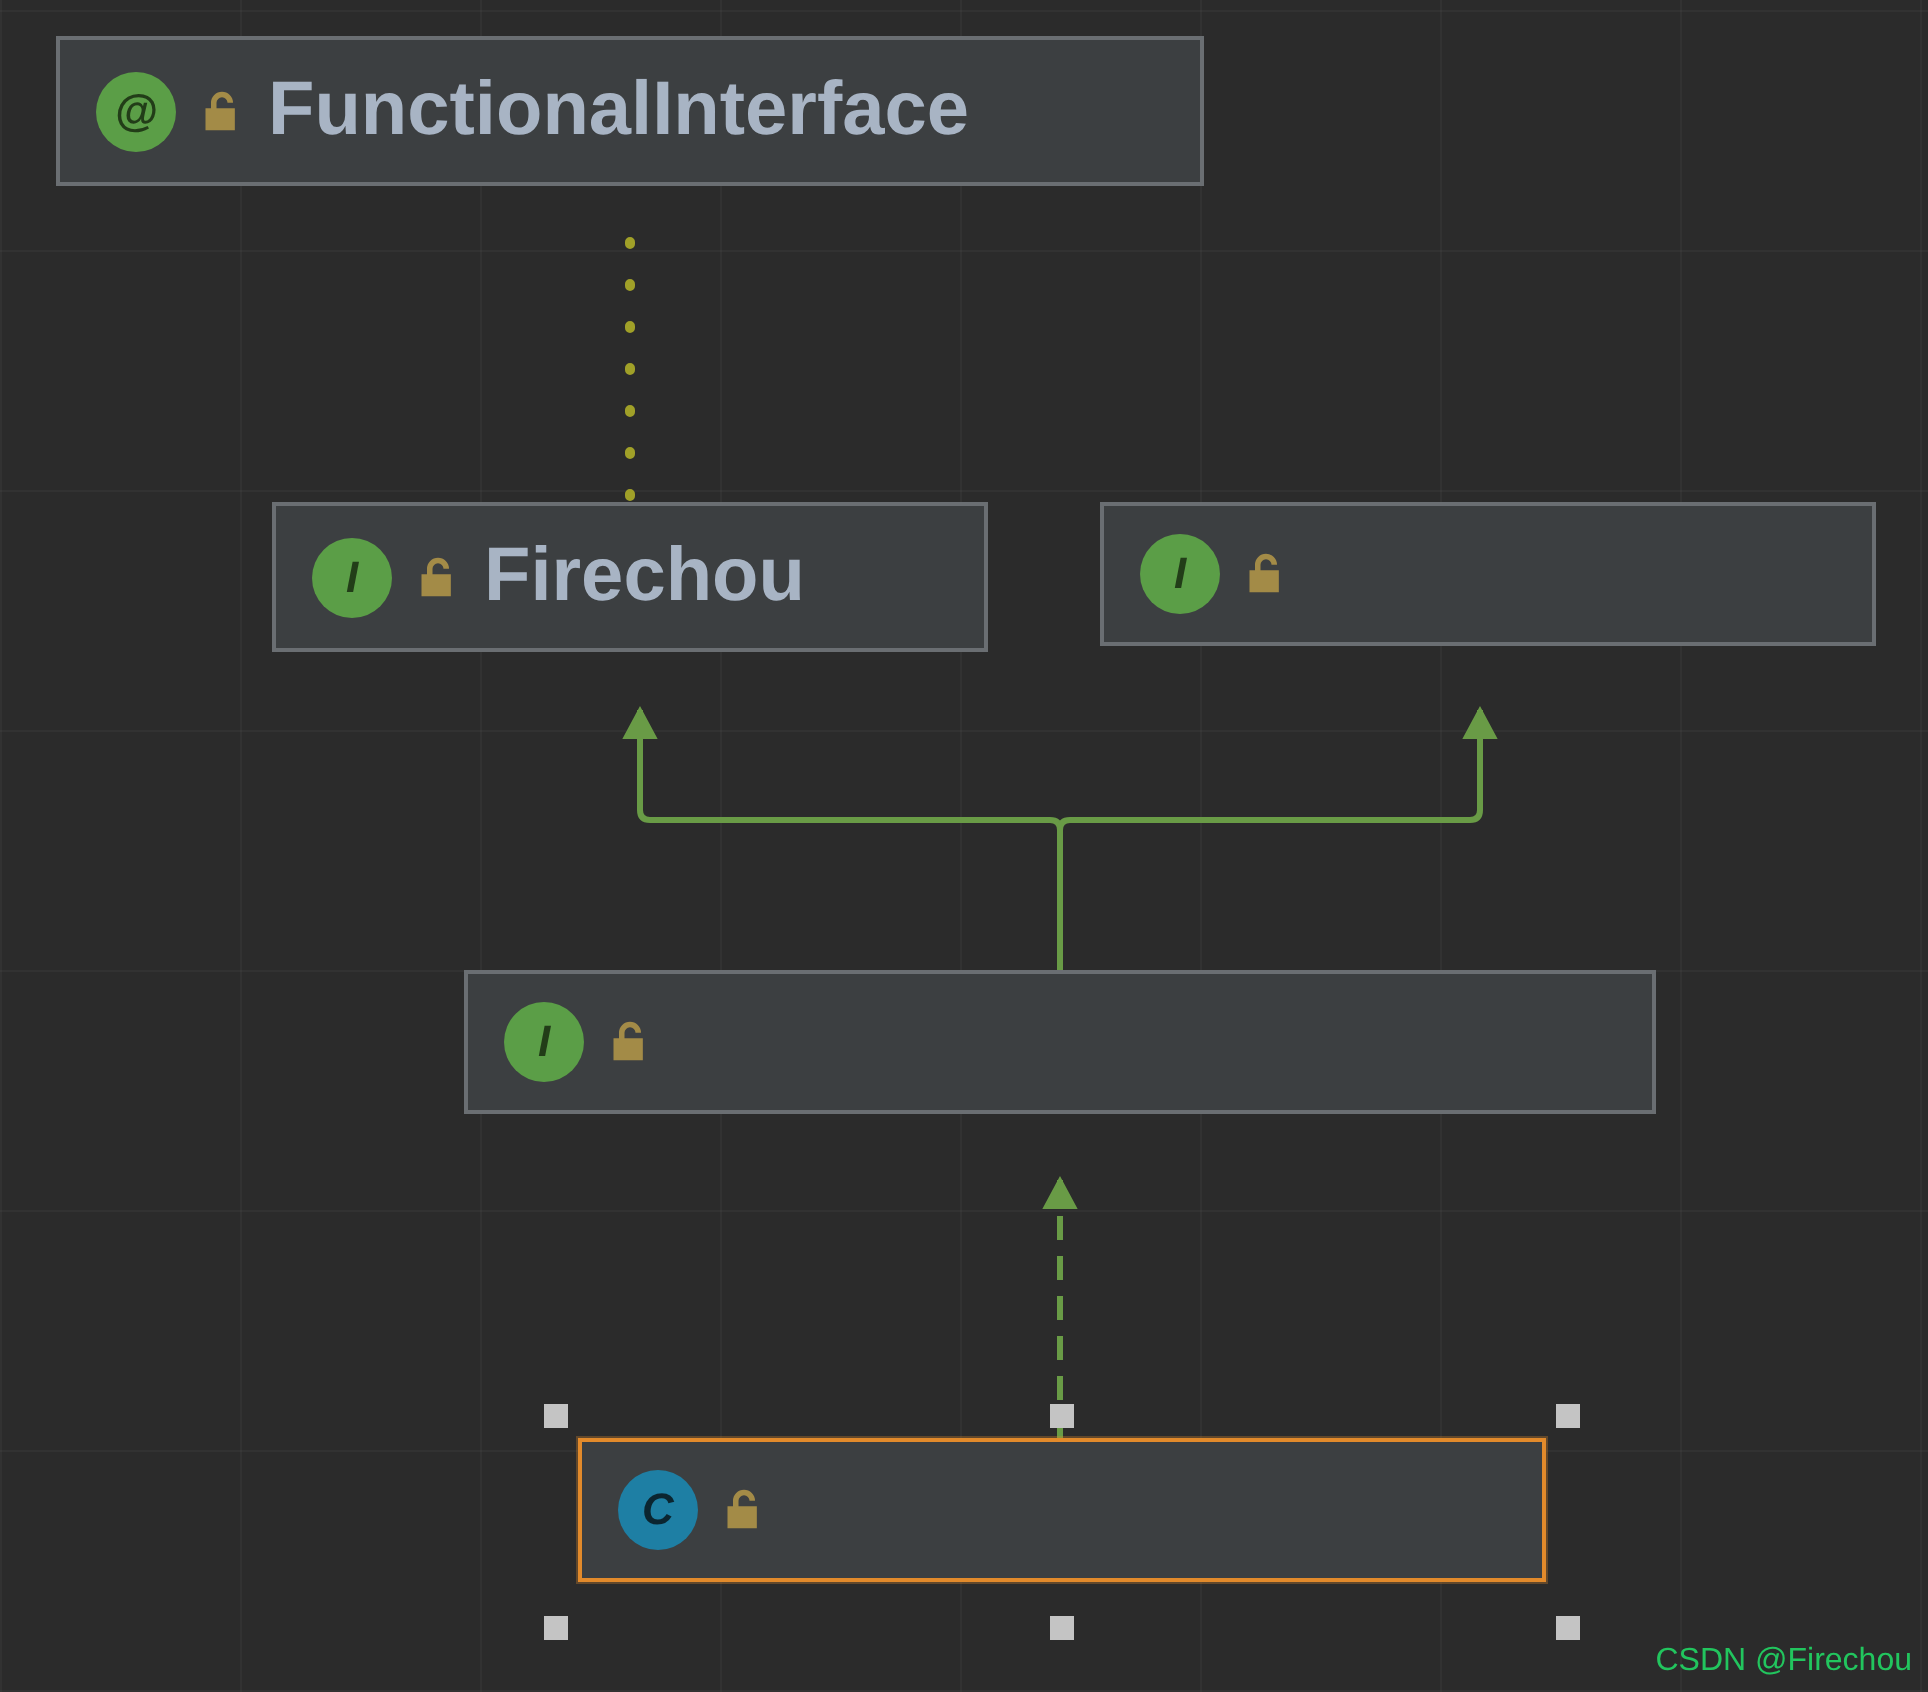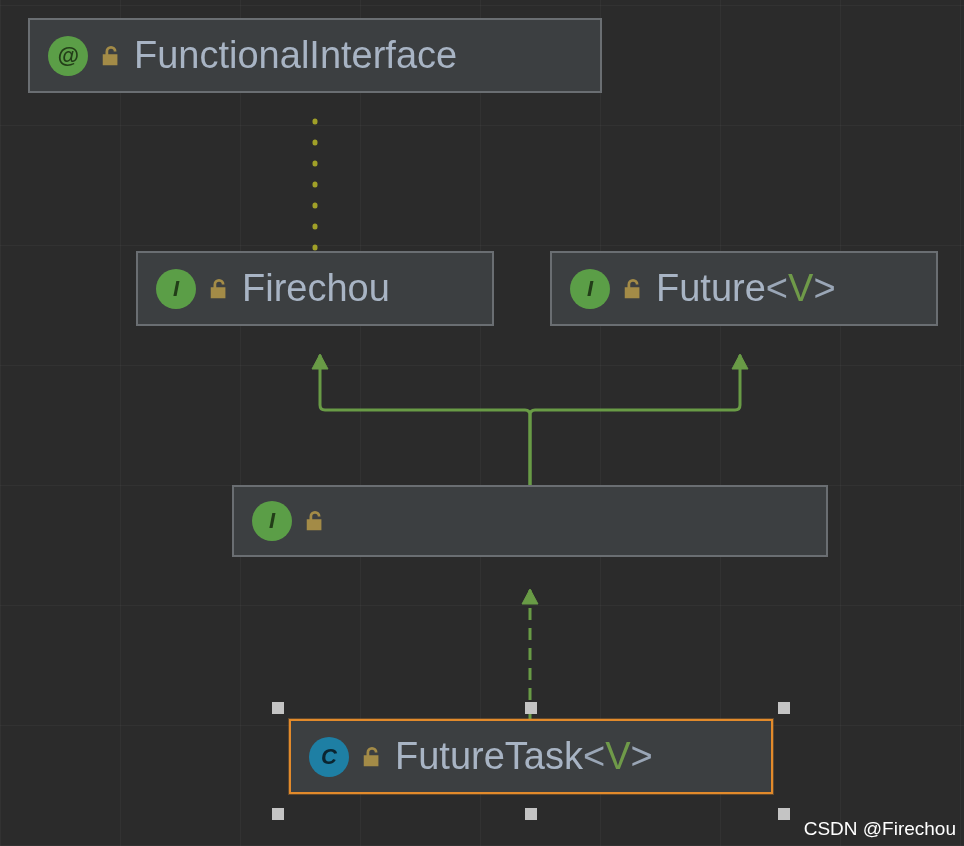--- a/index.html
+++ b/index.html
@@ -50,38 +50,38 @@
     .kind-annotation { background: #5b9e47; color: #223d18; }
     .kind-class { background: #1e7fa4; color: #0b2530; }
     .lock-icon {
       display: inline-flex;
       align-items: center;
       justify-content: center;
       flex-shrink: 0;
     }
     .name {
       font-size: 38px;
-      font-weight: 400;
+      font-weight: 700;
       color: #a8b4c4;
       white-space: nowrap;
     }
     .generic { color: #6f9a49; }
     .bracket { color: #9aa6b6; }
     .handle {
       position: absolute;
       width: 12px;
       height: 12px;
       background: #c4c4c4;
     }
     .watermark {
       position: absolute;
       right: 8px;
       bottom: 6px;
-      color: #ffffff;
-      font-size: 19px;
+      color: #22c55e;
+      font-size: 16px;
       font-family: Arial, sans-serif;
     }
     svg.connector {
       position: absolute;
       inset: 0;
       width: 100%;
       height: 100%;
       pointer-events: none;
     }
   </style>
@@ -128,44 +128,38 @@
   <span class="name">Firechou</span>
 </div>
 
 <div class="node" style="left:550px; top:251px; width:388px;">
   <div class="kind-badge kind-interface">I</div>
   <span class="lock-icon">
     <svg width="22" height="22" viewBox="0 0 24 24">
         <path fill="#a38b47" d="M6 10V7a6 6 0 0 1 12 0h-3a3 3 0 0 0-6 0v3h10v12H3V10h3z"></path>
       </svg>
   </span>
-  <span class="name">
-    <span>Future</span><span class="bracket">&lt;</span><span class="generic">V</span><span class="bracket">&gt;</span>
-  </span>
 </div>
 
 <div class="node" style="left:232px; top:485px; width:596px;">
   <div class="kind-badge kind-interface">I</div>
   <span class="lock-icon">
     <svg width="22" height="22" viewBox="0 0 24 24">
         <path fill="#a38b47" d="M6 10V7a6 6 0 0 1 12 0h-3a3 3 0 0 0-6 0v3h10v12H3V10h3z"></path>
       </svg>
   </span>
 </div>
 
 <div class="node selected" style="left:289px; top:719px; width:484px;">
   <div class="kind-badge kind-class">C</div>
   <span class="lock-icon">
     <svg width="22" height="22" viewBox="0 0 24 24">
         <path fill="#a38b47" d="M6 10V7a6 6 0 0 1 12 0h-3a3 3 0 0 0-6 0v3h10v12H3V10h3z"></path>
       </svg>
   </span>
-  <span class="name">
-    <span>FutureTask</span><span class="bracket">&lt;</span><span class="generic">V</span><span class="bracket">&gt;</span>
-  </span>
 </div>
 
 <div class="handle" style="left:272px; top:702px;"></div>
 <div class="handle" style="left:525px; top:702px;"></div>
 <div class="handle" style="left:778px; top:702px;"></div>
 <div class="handle" style="left:272px; top:808px;"></div>
 <div class="handle" style="left:525px; top:808px;"></div>
 <div class="handle" style="left:778px; top:808px;"></div>
 
 <div class="watermark">CSDN @Firechou</div>

